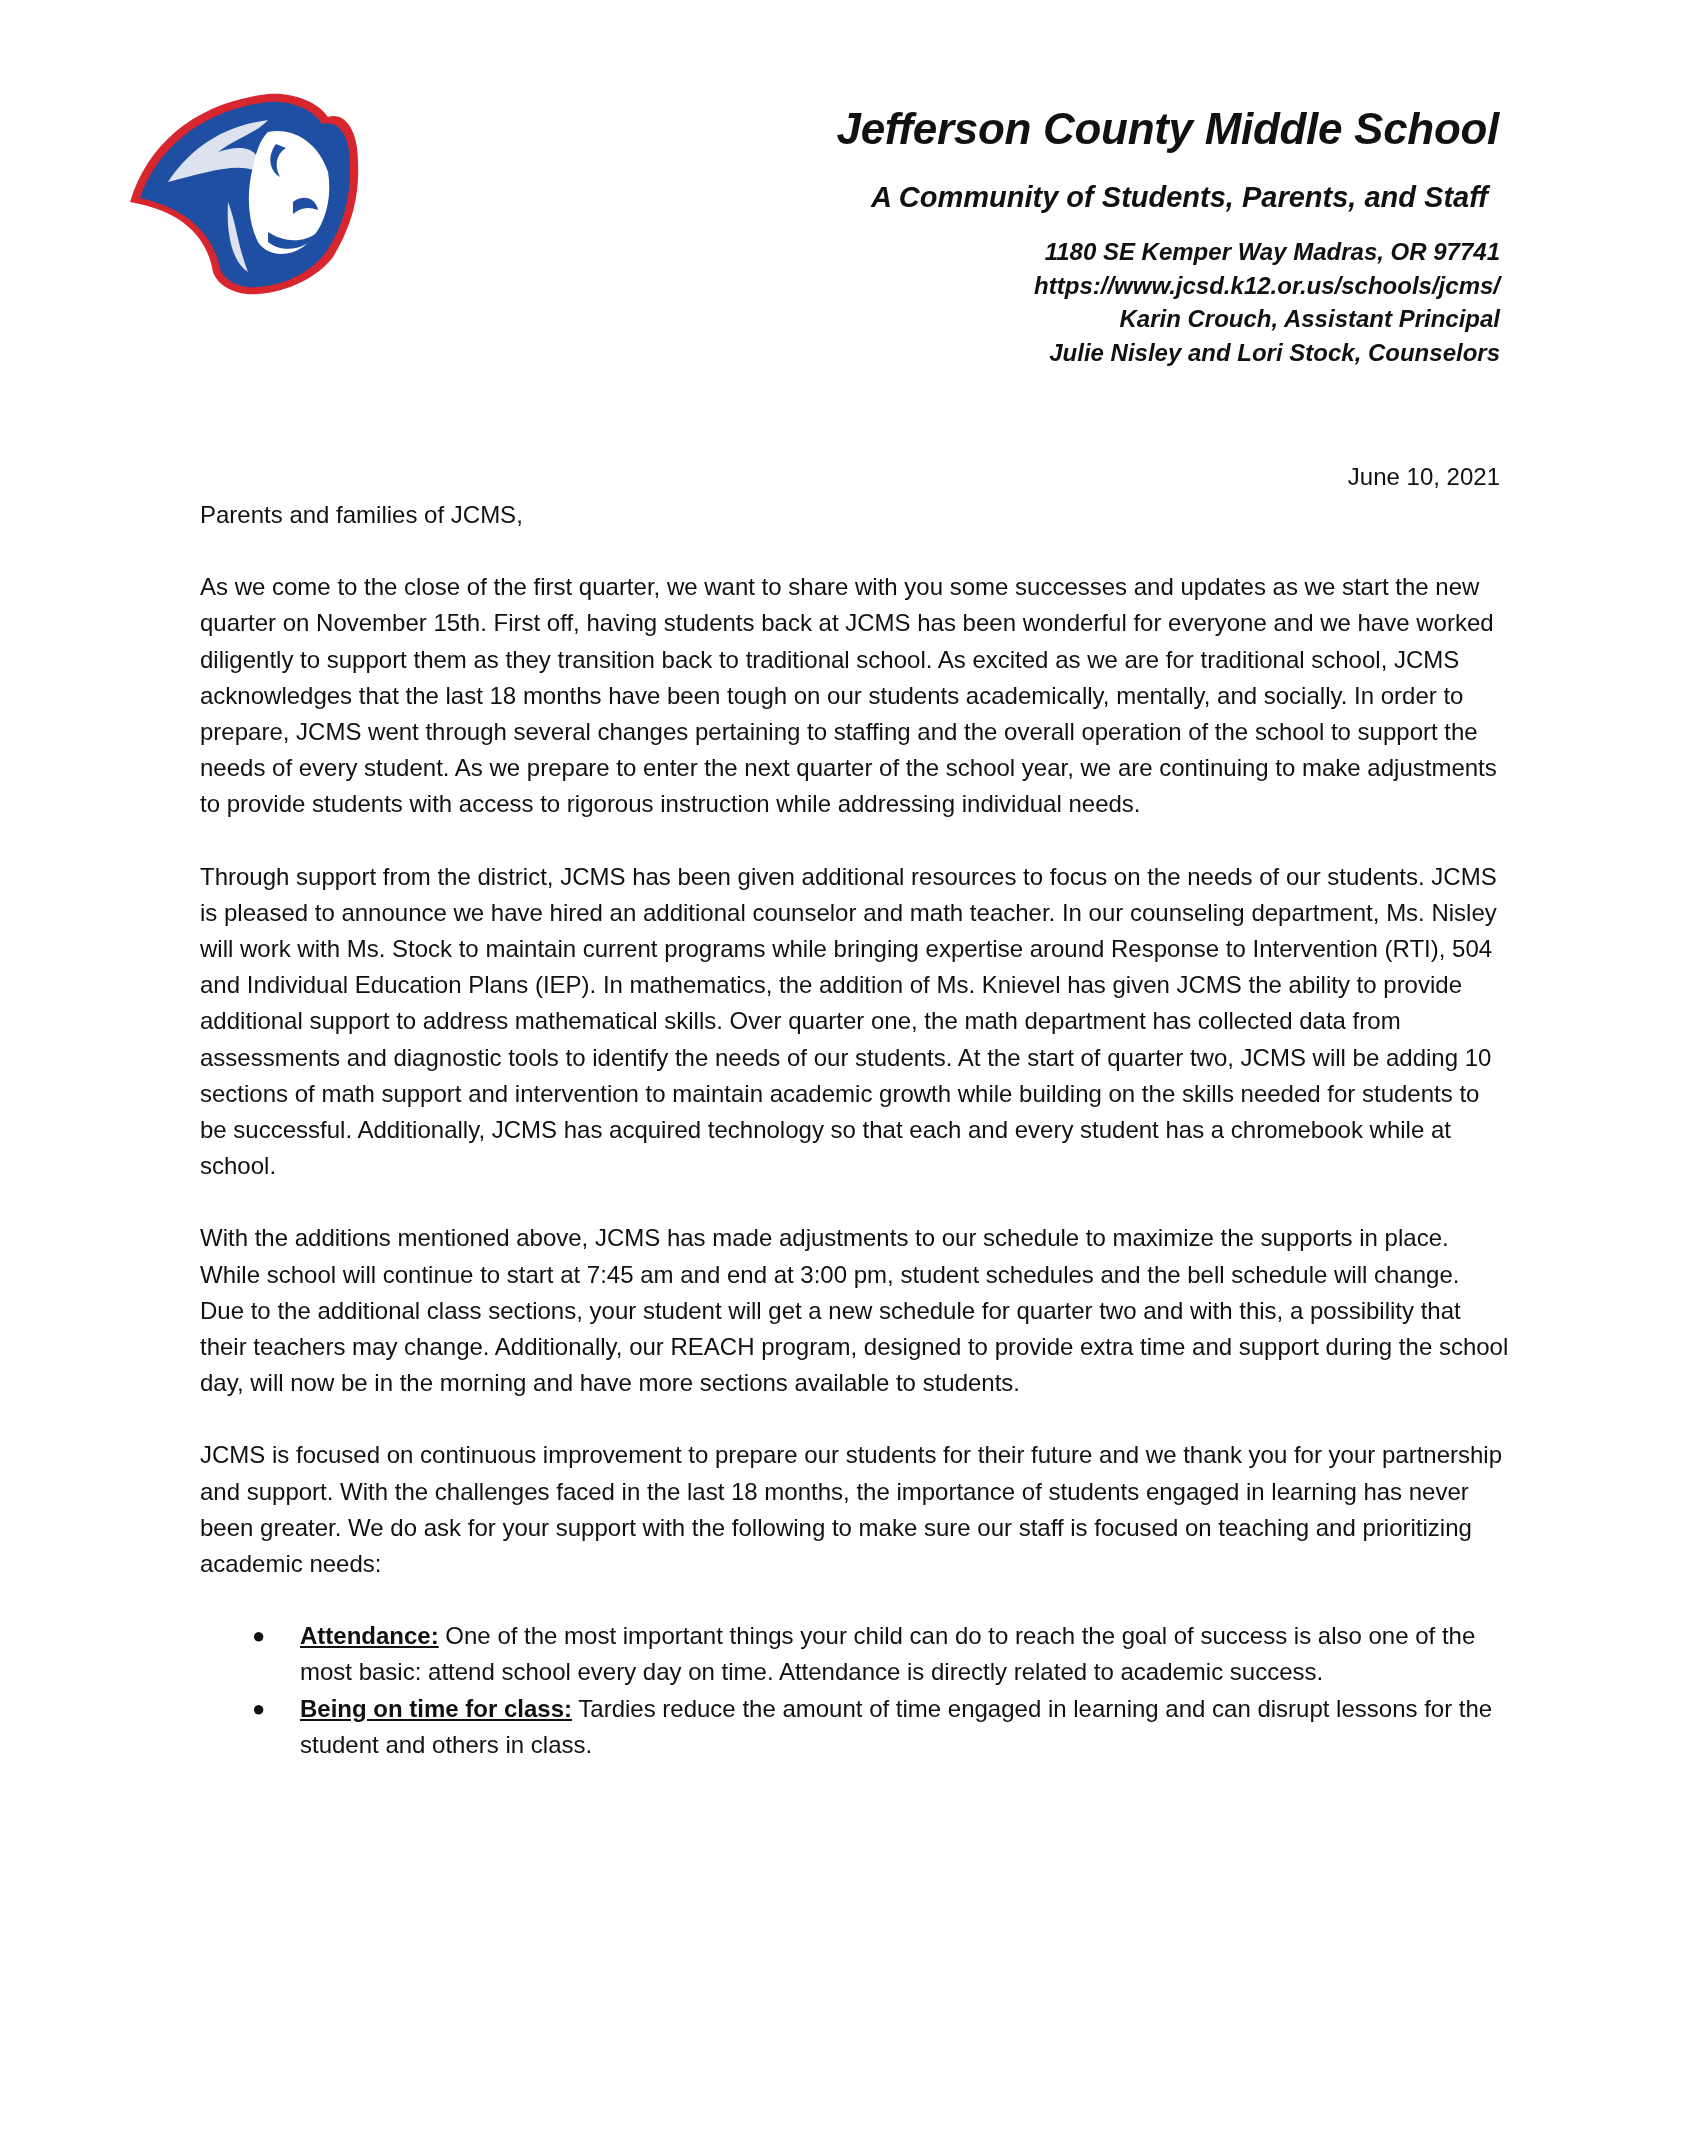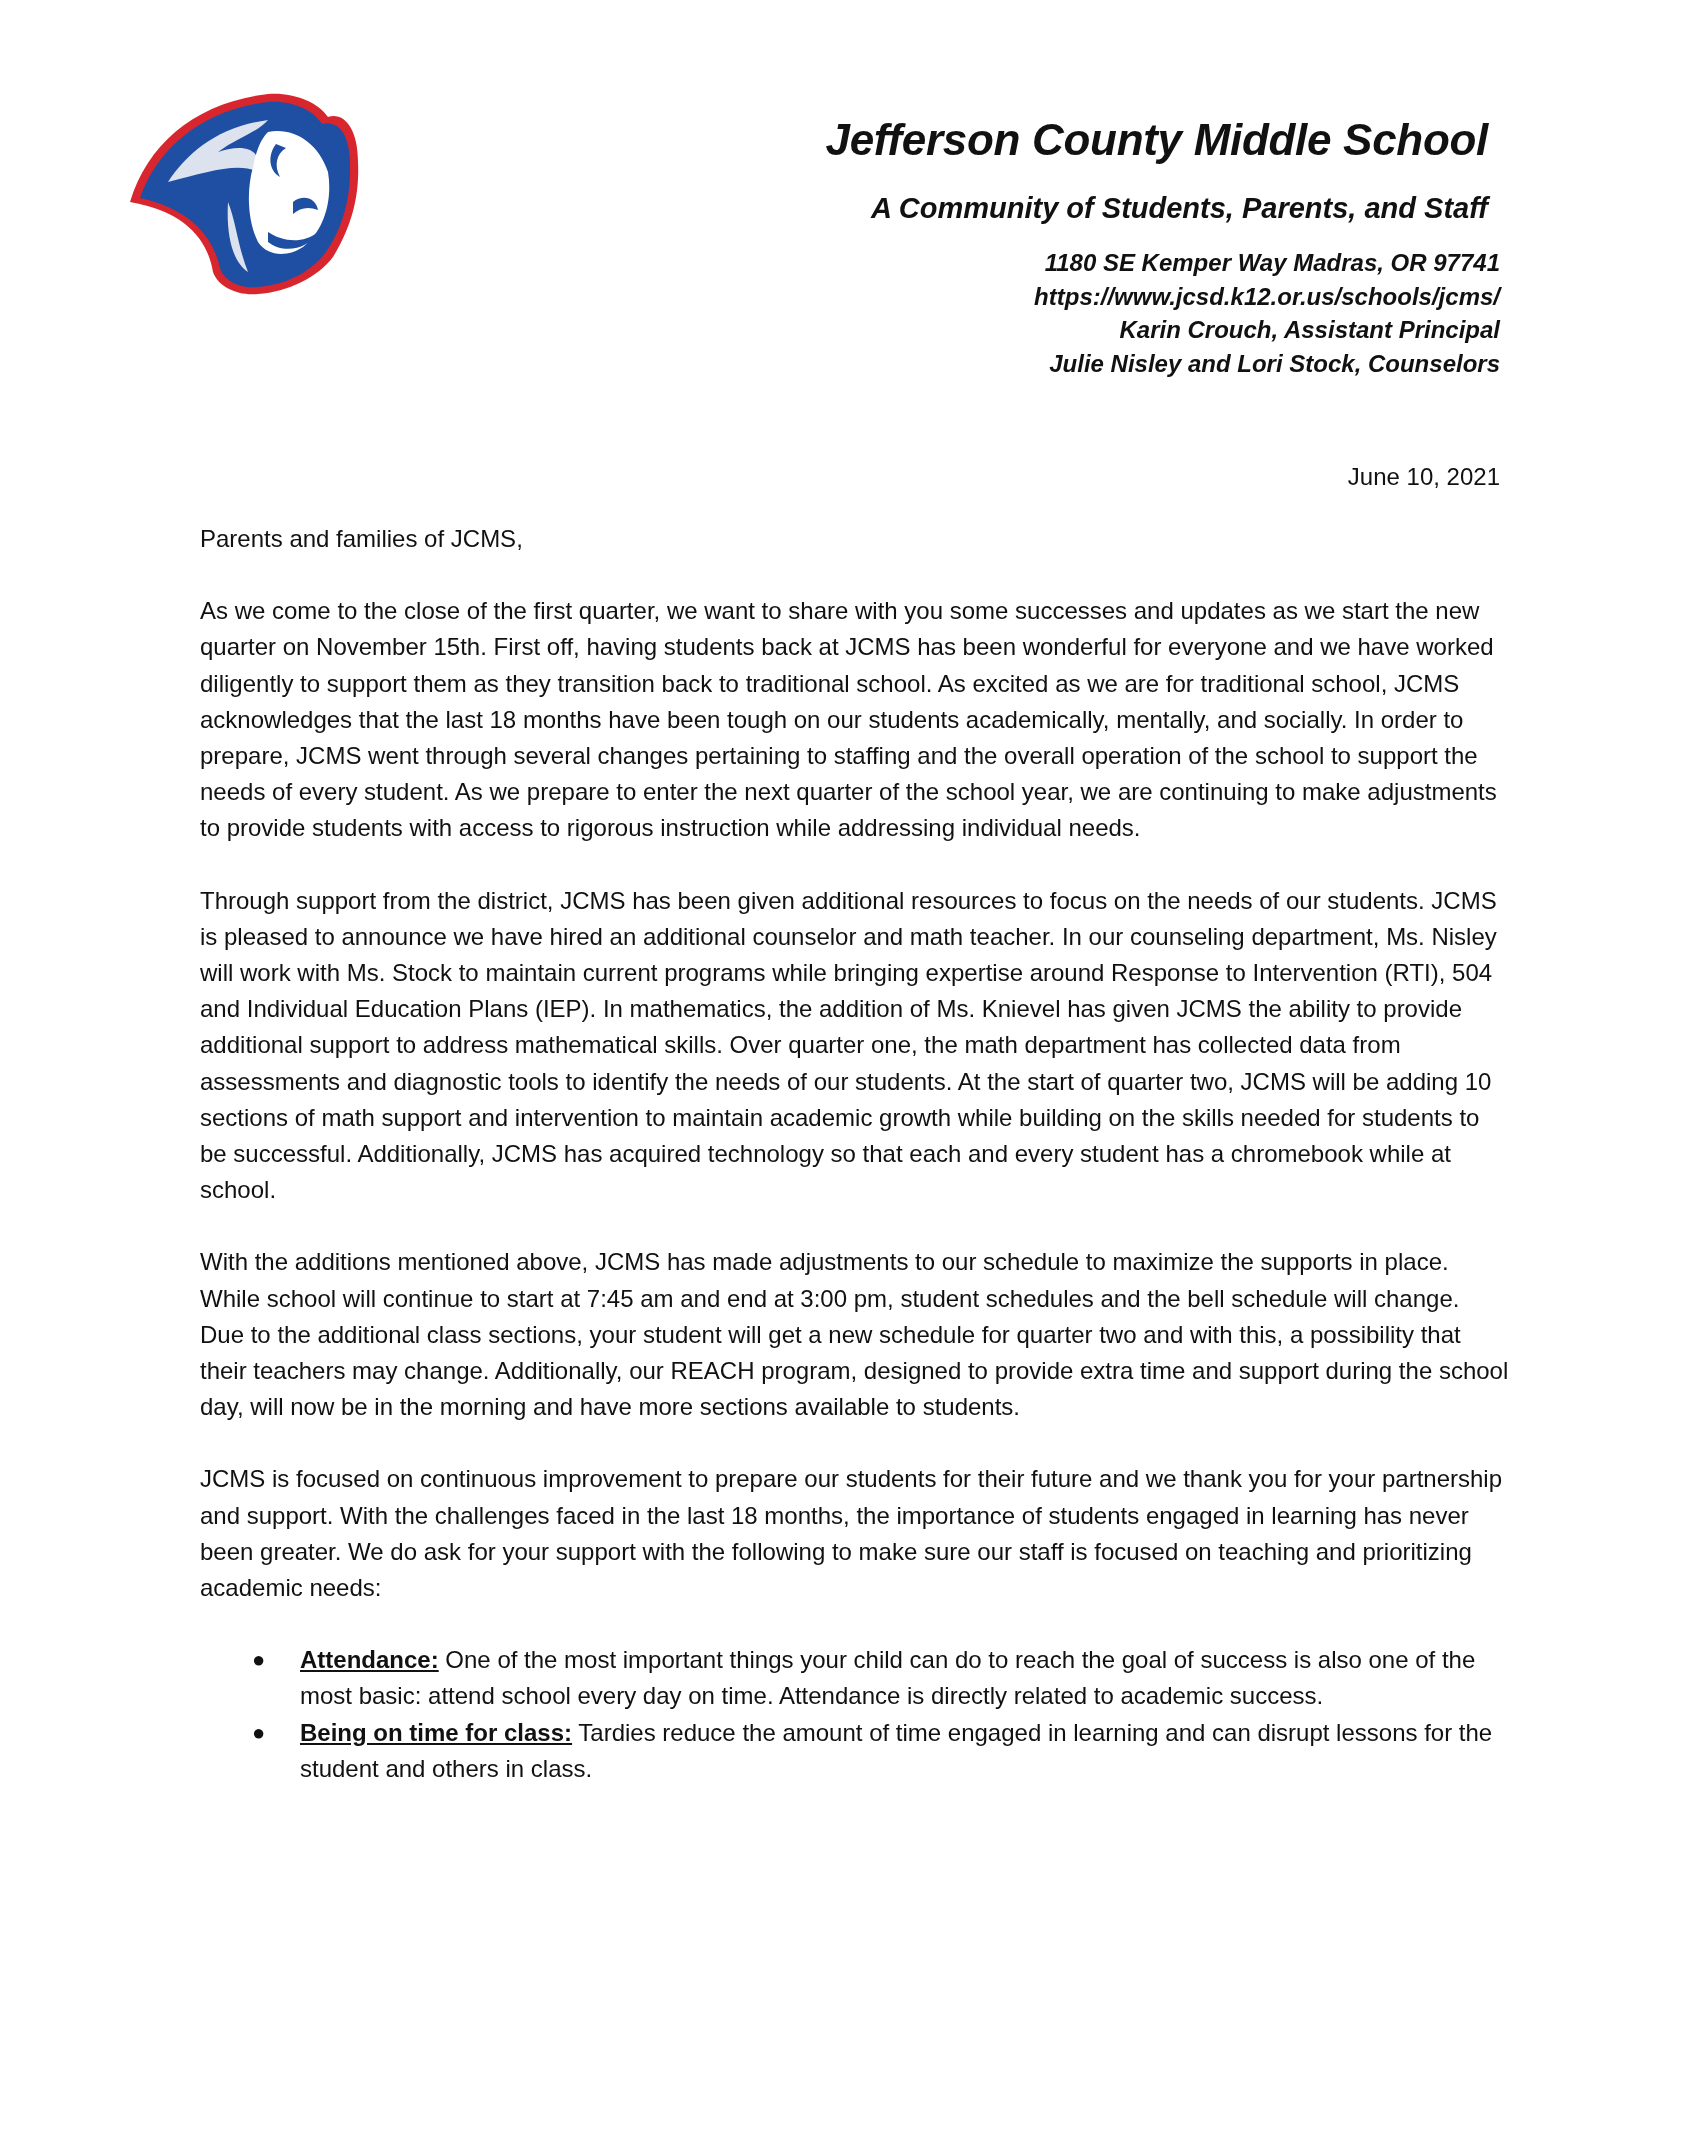--- a/index.html
+++ b/index.html
@@ -1,24 +1,24 @@
 <!DOCTYPE html>
 <html><head>
 <meta charset="utf-8">
 <style>
   html, body { margin: 0; padding: 0; background: #ffffff; }
   body { width: 1683px; height: 2145px; position: relative; overflow: hidden;
          font-family: "Liberation Sans", sans-serif; color: #111111; }
   .logo { position: absolute; left: 118px; top: 82px; width: 250px; height: 220px; }
   .header { position: absolute; right: 183px; top: 98px; text-align: right; }
-  .school-name { font-size: 44px; font-weight: bold; font-style: italic; margin: 12px; line-height: 60px; letter-spacing: -0.3px; }
+  .school-name { font-size: 44px; font-weight: bold; font-style: italic; margin: 1px; line-height: 60px; letter-spacing: -0.3px; }
   .tagline { font-size: 29px; font-weight: bold; font-style: italic; margin: 12px; line-height: 52px; }
   .contact { font-size: 24px; font-weight: bold; font-style: italic; line-height: 33.5px; }
   .date { position: absolute; right: 183px; top: 463px; font-size: 24px; }
-  .body-text { position: absolute; left: 200px; width: 1310px; top: 521px; font-size: 24px; line-height: 36.2px; }
+  .body-text { position: absolute; left: 200px; width: 1310px; top: 497px; font-size: 24px; line-height: 36.2px; }
   .body-text p { margin: 0 0 36px 0; }
   .salutation { margin-bottom: 36px !important; }
   ul.bullets { list-style: none; margin: 0; padding: 0; }
   ul.bullets li { position: relative; padding-left: 100px; margin: 0; }
   ul.bullets li .bullet { position: absolute; left: 52px; top: 0; font-size: 22px; }
   .term { font-weight: bold; text-decoration: underline; }
 </style>
 </head>
 <body>
 

